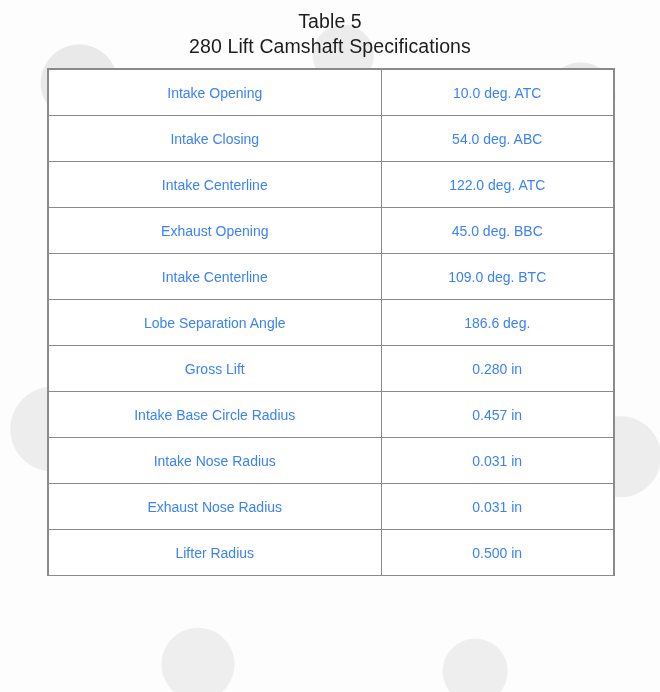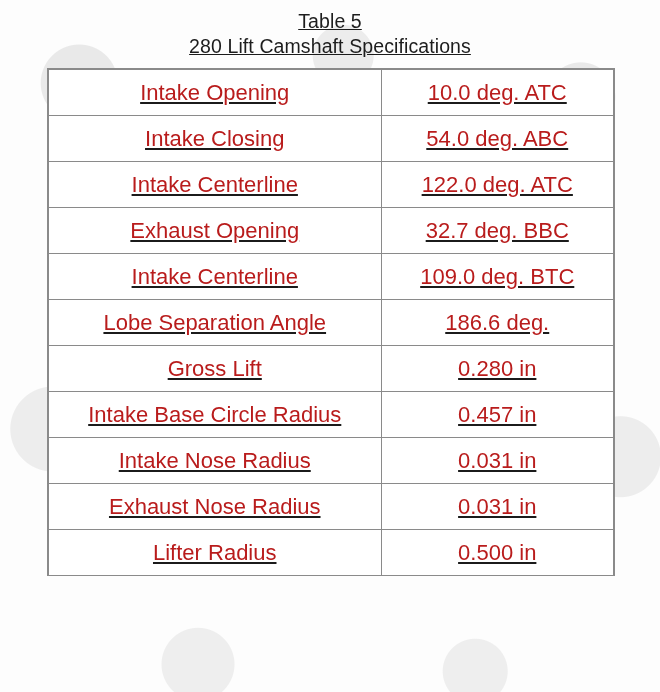--- a/index.html
+++ b/index.html
@@ -30,21 +30,20 @@
       #fdfdfd;
     z-index: 0;
   }
   .page {
     position: relative;
     z-index: 1;
     width: 660px;
     height: 497px;
     box-sizing: border-box;
     padding: 9px 47px 8px 47px;
-    text-decoration: underline;
   }
   .caption {
     text-align: center;
     font-size: 19.5px;
     line-height: 25px;
     color: #1d1d1d;
     letter-spacing: 0.1px;
   }
   .caption .line2 {
     display: block;
@@ -52,25 +51,25 @@
   .spec-table {
     margin-top: 9px;
     width: 566px;
     border-collapse: collapse;
     background: #ffffff;
     table-layout: fixed;
   }
   .spec-table td {
     border: 1px solid #8a8a8a;
     height: 45px;
-    font-size: 22px;
+    font-size: 14px;
     text-align: center;
     vertical-align: middle;
     padding: 0 6px;
-    color: #b91c1c;
+    color: #3b82f6;
     background: #ffffff;
     white-space: nowrap;
     overflow: hidden;
   }
   .spec-table col.c-param { width: 333px; }
   .spec-table col.c-value { width: 233px; }
   .spec-table tr:first-child td { border-top-width: 2px; }
   .spec-table td:first-child { border-left-width: 2px; }
   .spec-table td:last-child { border-right-width: 2px; }
 </style>
@@ -99,21 +98,21 @@
       <tr>
         <td>Intake Closing</td>
         <td>54.0 deg. ABC</td>
       </tr>
       <tr>
         <td>Intake Centerline</td>
         <td>122.0 deg. ATC</td>
       </tr>
       <tr>
         <td>Exhaust Opening</td>
-        <td>32.7 deg. BBC</td>
+        <td>45.0 deg. BBC</td>
       </tr>
       <tr>
         <td>Intake Centerline</td>
         <td>109.0 deg. BTC</td>
       </tr>
       <tr>
         <td>Lobe Separation Angle</td>
         <td>186.6 deg.</td>
       </tr>
       <tr>

